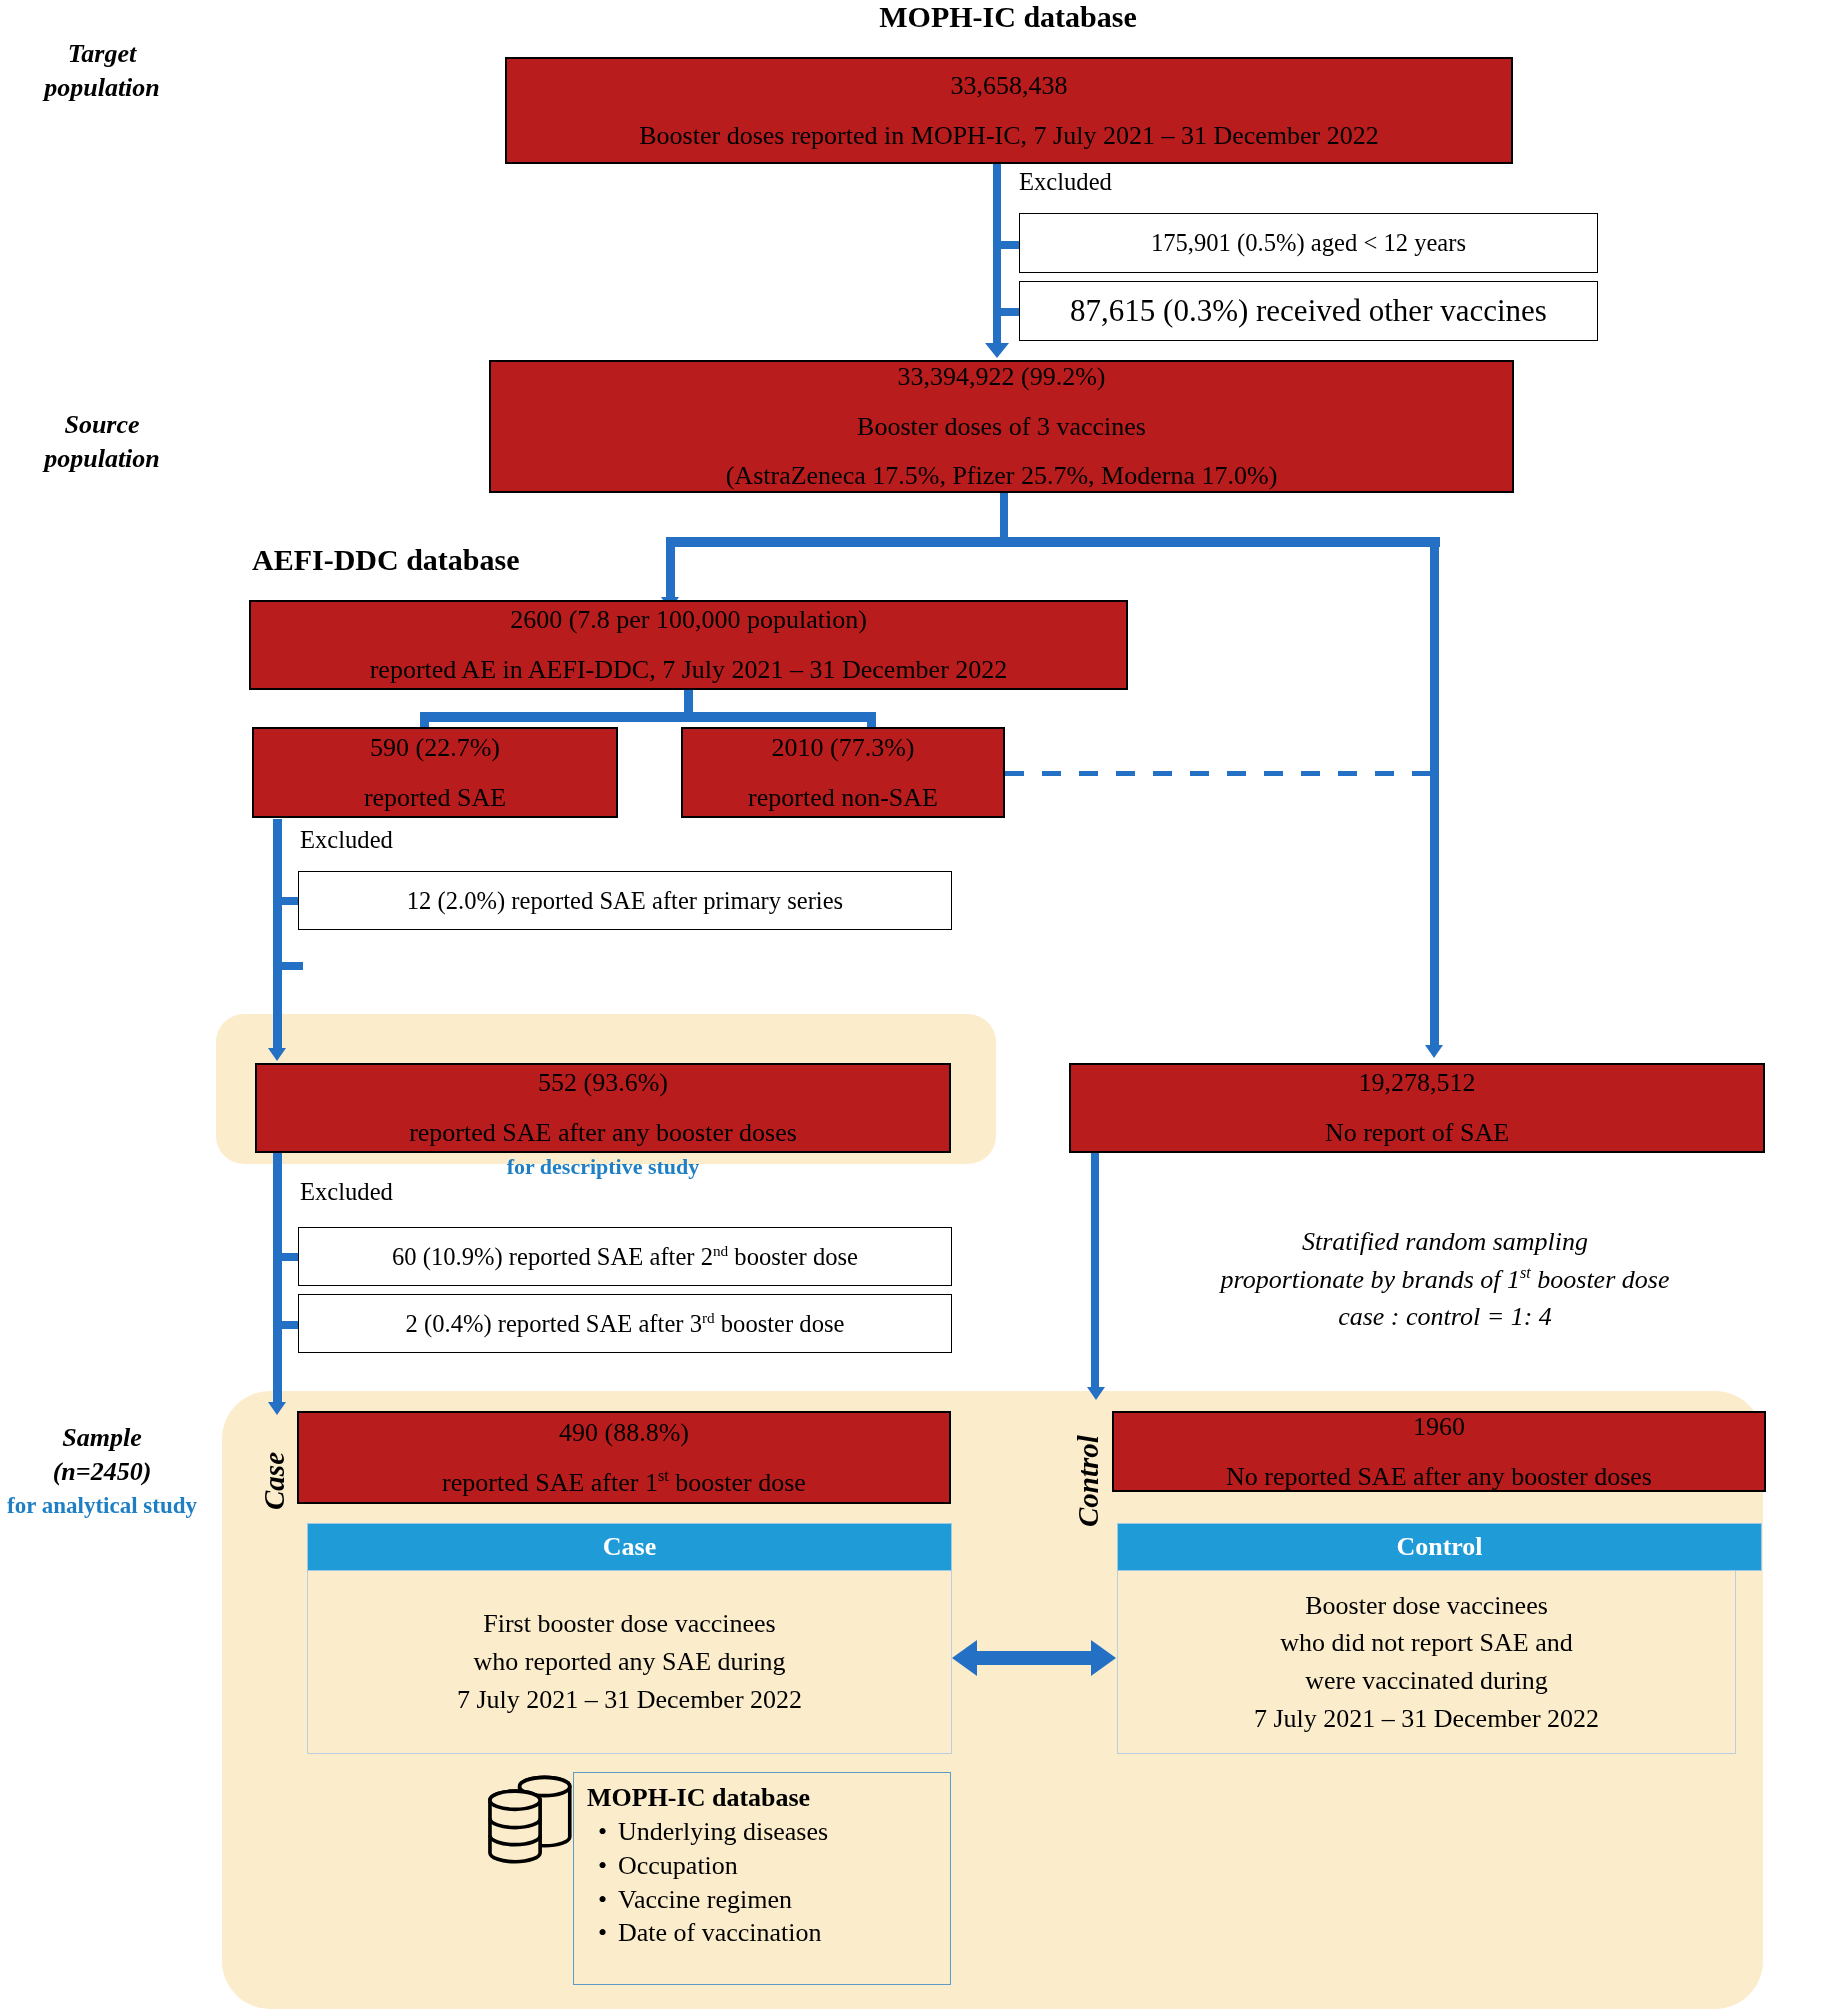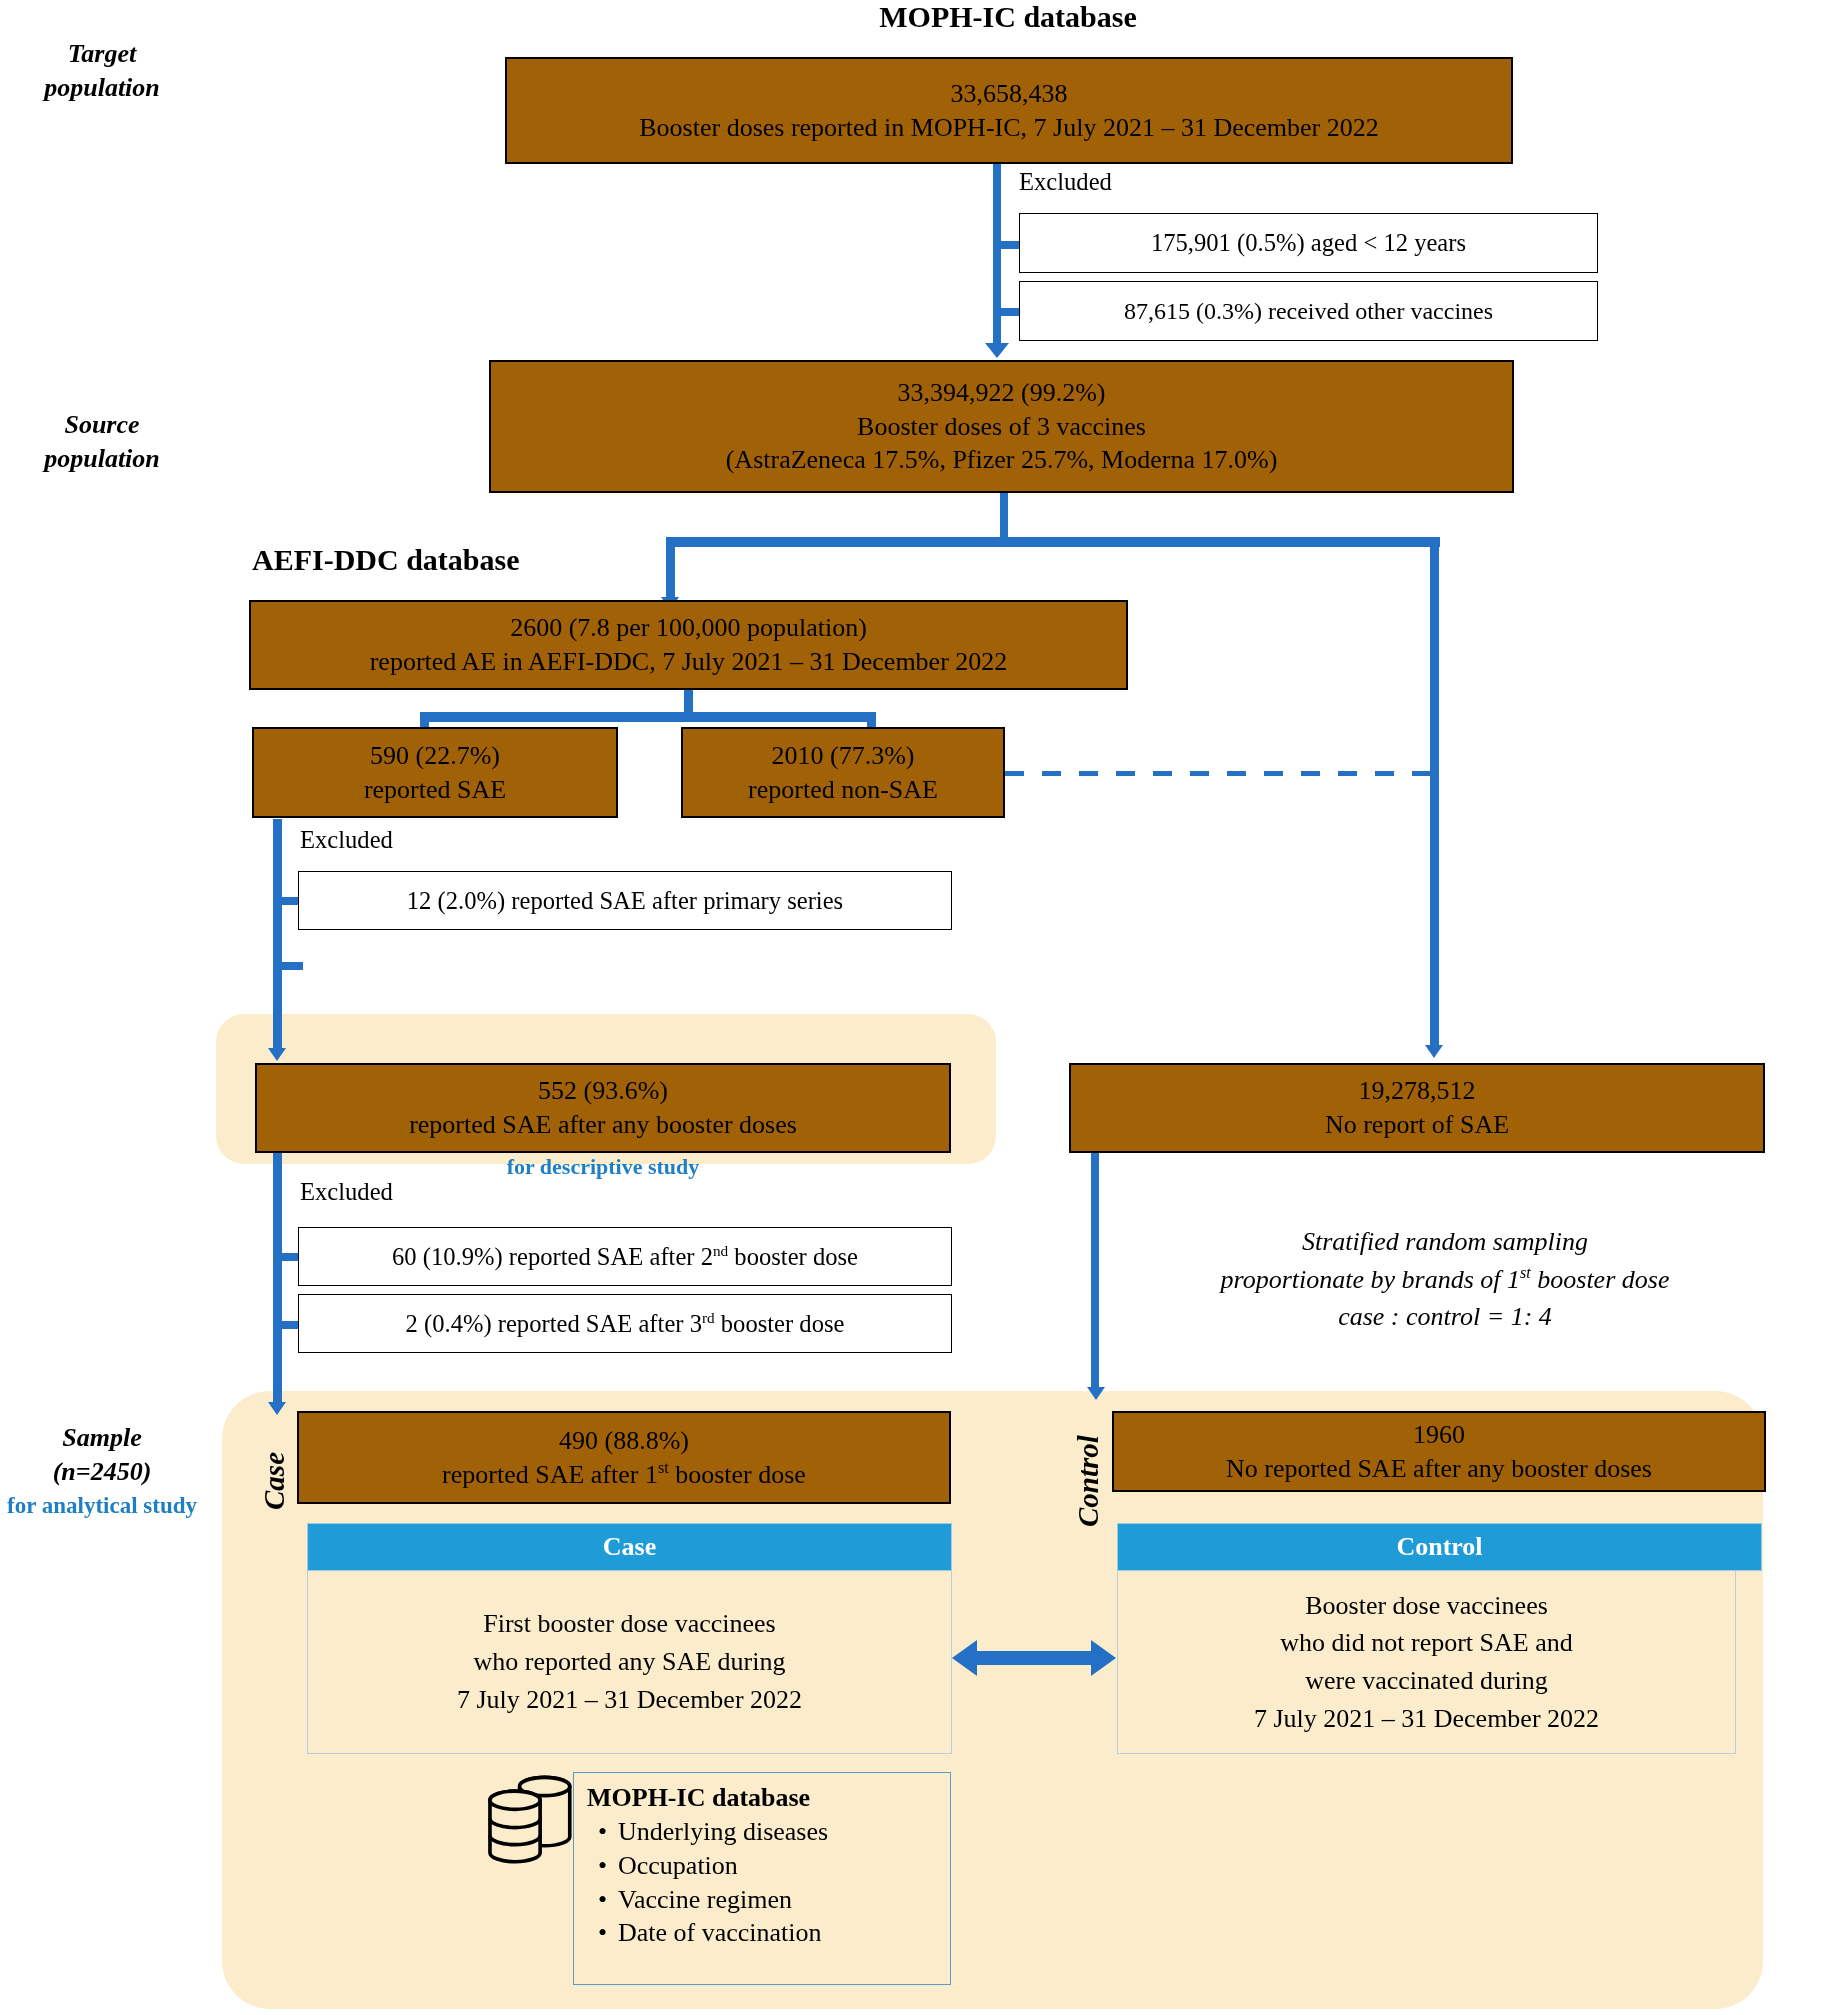--- a/index.html
+++ b/index.html
@@ -9,28 +9,29 @@
     width:1821px;
     height:2015px;
     background:#ffffff;
     overflow:hidden;
   }
   .abs { position:absolute; box-sizing:border-box; }
 
   
   .box {
     border:2.4px solid #000;
-    background:#a16207;
+    background:#b91c1c;
     display:flex;
     flex-direction:column;
     align-items:center;
     justify-content:center;
     text-align:center;
     color:#000;
     line-height:1.30;
+    gap:16px;
   }
   .box .ln { display:block; white-space:nowrap; }
 
   .thinbox {
     border:1.8px solid #000;
     background:#ffffff;
     display:flex;
     align-items:center;
     justify-content:center;
     text-align:center;
@@ -199,21 +200,21 @@
   <div class="abs arrow-down" style="left:985px; top:343px;"></div>
 
   <div class="abs excluded-cap" style="left:1019px; top:168px; font-size:24.6px;">Excluded</div>
 
   <div class="abs tick" style="left:993px; top:241px; width:31px; height:7.8px;"></div>
   <div class="abs thinbox" style="left:1019px; top:213px; width:579px; height:60px; font-size:24.6px;font-family:Liberation Serif, serif;">
     <span>175,901 (0.5%) aged &lt; 12 years</span>
   </div>
 
   <div class="abs tick" style="left:993px; top:308px; width:31px; height:7.8px;"></div>
-  <div class="abs thinbox" style="left:1019px; top:281px; width:579px; height:60px; font-size:24px;">
+  <div class="abs thinbox" style="left:1019px; top:281px; width:579px; height:60px; font-size:31px;">
     <span>87,615 (0.3%) received other vaccines</span>
   </div>
 
   <div class="abs box" style="left:489px; top:360px; width:1025px; height:133px; font-size:26px;">
     <span class="ln">33,394,922 (99.2%)</span>
     <span class="ln">Booster doses of 3 vaccines</span>
     <span class="ln">(AstraZeneca 17.5%, Pfizer 25.7%, Moderna 17.0%)</span>
   </div>
 
   <div class="abs vline" style="left:1000px; top:493px; width:8.4px; height:51px;"></div>

